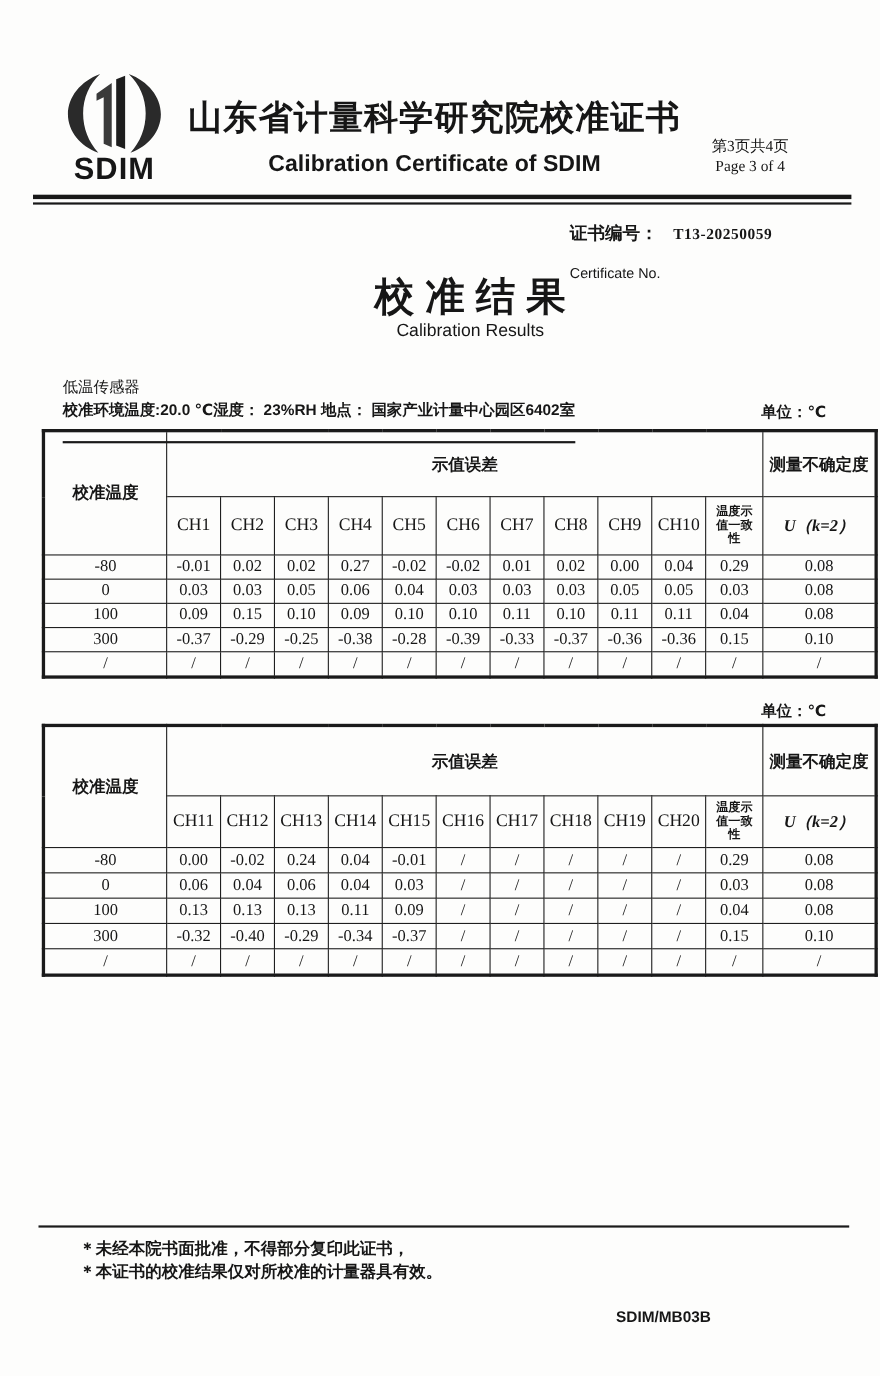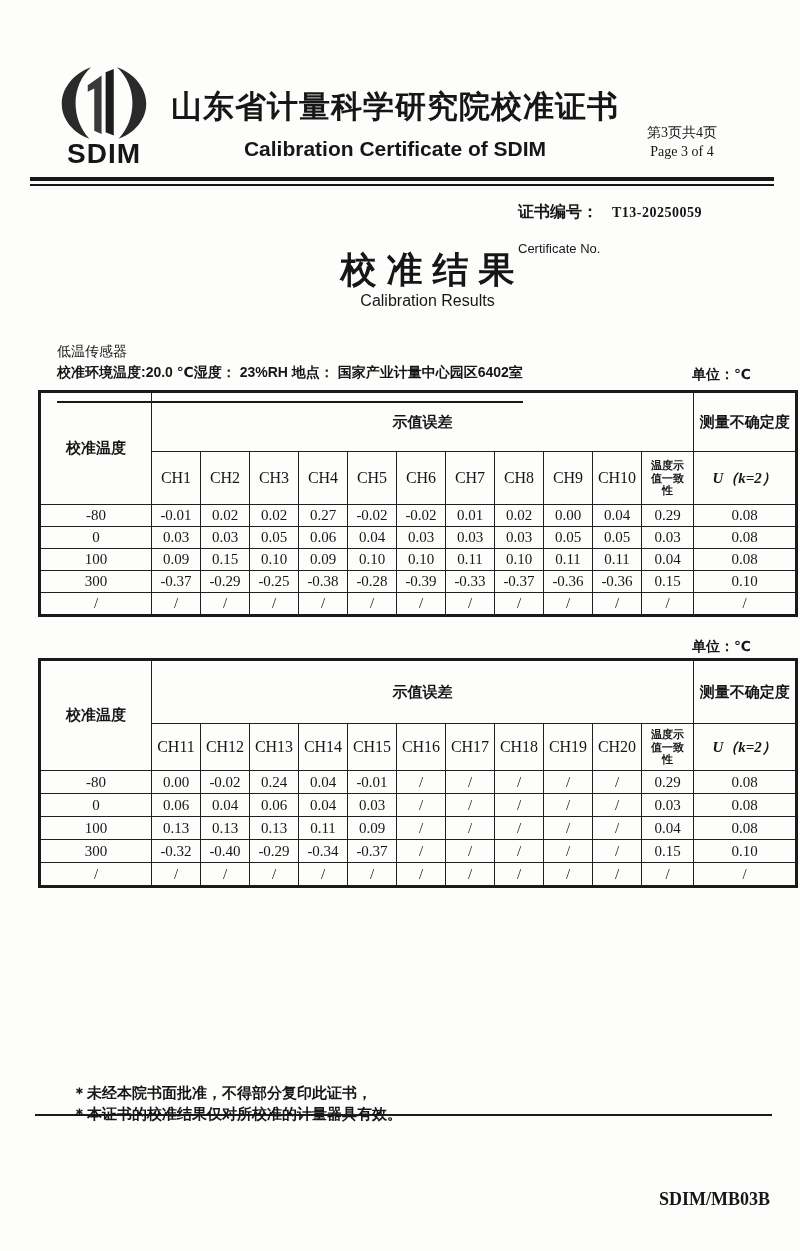--- a/index.html
+++ b/index.html
@@ -55,23 +55,23 @@
   #t2 tr.hrow2 td{height:46px;}
   #t1 tbody td{height:21px;}
   #t2 tbody td{height:22px;}
   .ch-head{font-family:"Liberation Serif","DejaVu Serif",serif;font-size:16px;}
   .cons-head{font-size:11px;font-weight:bold;line-height:1.18;padding:0 6px !important;}
   .u-head{font-family:"Liberation Serif","DejaVu Serif",serif;font-size:15px;
     font-weight:bold;font-style:italic;}
   .temp-cell,.val-cell{font-family:"Liberation Serif","DejaVu Serif",serif;font-size:15px;}
   
   .bottom-rule{left:35px;top:1114px;width:737px;border-top:2.5px solid #1b1b1b;height:0;}
-  .notes{left:72px;top:1082px;font-size:15px;font-weight:600;line-height:21px;}
-  .form-no{left:560px;top:1189px;width:210px;text-align:right;
-    font-family:Liberation Serif, serif;font-size:18px;font-weight:600;}
+  .notes{left:72px;top:1125px;font-size:15px;font-weight:600;line-height:21px;}
+  .form-no{left:560px;top:1189px;width:210px;
+    font-family:Liberation Sans, sans-serif;font-size:14px;font-weight:600;}
 </style>
 </head>
 <body>
 
 <div class="page">
 
   <div class="abs logo">
     <svg width="98" height="78" viewBox="0 0 120 96">
       <path d="M44,4 C22,12 8,30 8,49 C8,68 22,85 42,92 C31,80 25,65 25,48 C25,31 32,15 44,4 Z" fill="#2a2a2a"></path>
       <path d="M76,4 C98,12 112,30 112,49 C112,68 98,85 78,92 C89,80 95,65 95,48 C95,31 88,15 76,4 Z" fill="#2a2a2a"></path>

